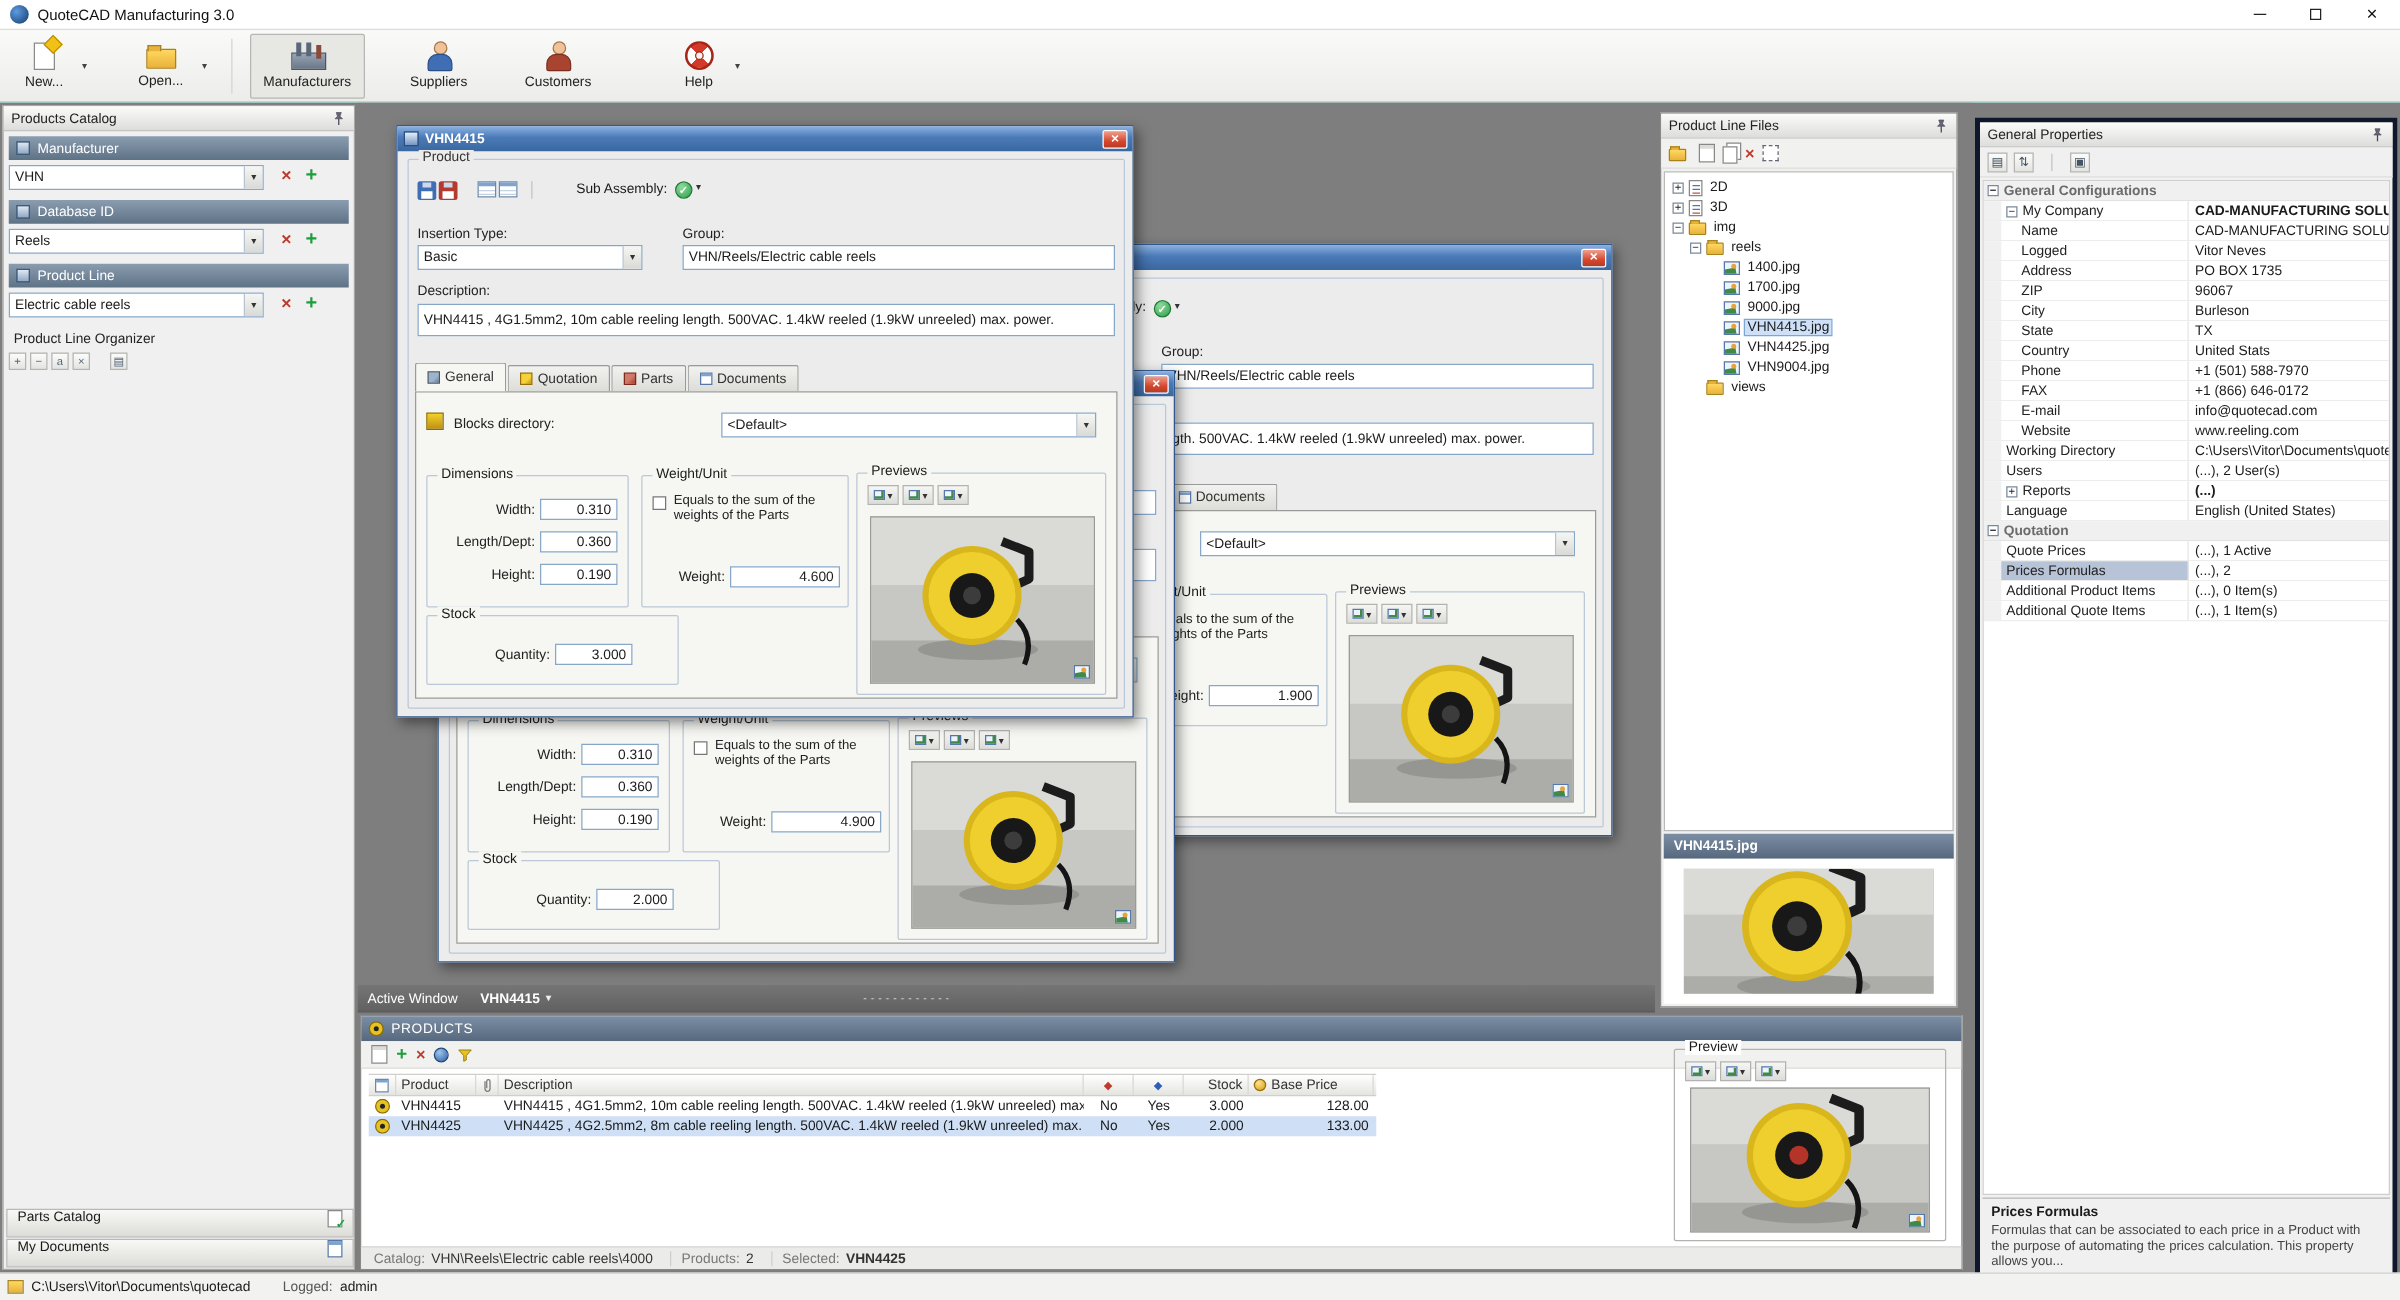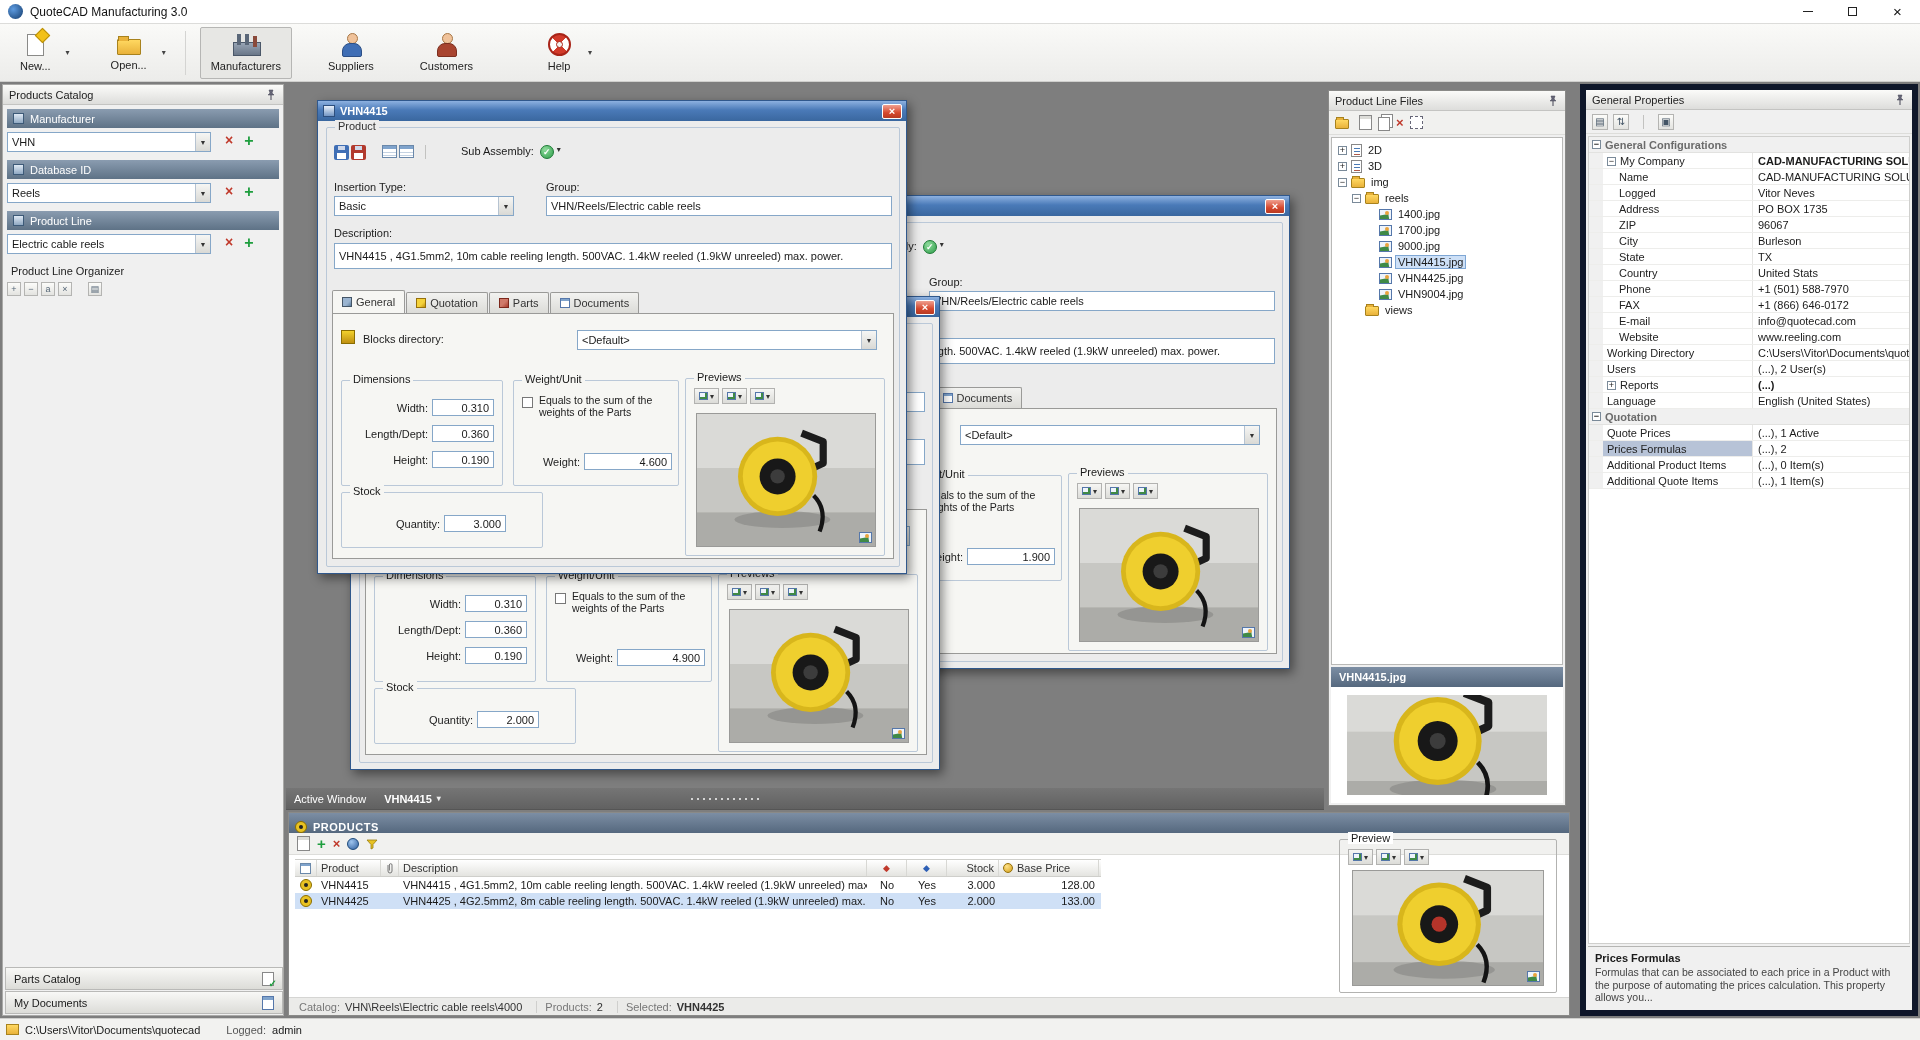--- a/index.html
+++ b/index.html
@@ -72,21 +72,21 @@
 .crow{position:absolute;left:4px;right:4px;display:flex;}
 .r1{top:47px}.r2{top:98px}.r3{top:149px}
 .lp-cmb{width:204px;margin-right:8px}
 .org-lbl{position:absolute;left:8px;top:180px;color:#222}
 .org-tools{position:absolute;left:4px;top:197px;display:flex;gap:3px;align-items:center}
 .mt-ico{width:14px;height:14px;border:1px solid #b4b4b2;background:linear-gradient(#fcfcfa,#e3e3e0);font-size:9px;line-height:12px;text-align:center;color:#567}
 .mt-gap{width:10px}
 .org-tree{position:absolute;left:4px;top:218px;right:4px;height:660px;background:#fff;border:1px solid #b9b9b7;padding:6px 4px}
 .org-item{height:16px;display:flex;align-items:center;padding-left:6px}
 .tln{width:12px;border-top:1px dotted #999;margin-right:5px}
-.dock-bar{position:absolute;left:2px;right:0;height:23px;background:linear-gradient(#f8f8f6,#dcdcd8);border:1px solid #b9b9b7;display:flex;align-items:center;padding:0 8px}
+.dock-bar{position:absolute;left:2px;right:0;height:23px;background:linear-gradient(#f8f8f6,#dcdcd8);border:1px solid #b9b9b7;display:flex;align-items:flex-start;padding:0 8px}
 .pcat{top:882px}.mdoc{top:906px}
 .chk-doc{margin-left:auto;width:12px;height:14px;background:#fff;border:1px solid #888;position:relative}
 .chk-doc:after{content:"✓";position:absolute;right:-4px;bottom:-4px;color:#1e9e3e;font-size:10px;font-weight:bold}
 .doc-blue{margin-left:auto;width:12px;height:14px;background:#fff;border:1px solid #5577aa;box-shadow:inset 0 3px 0 #7fa3cc}
 
 
 .mdi{position:absolute;left:286px;top:0;width:1292px;height:936px;background:#7e7e7e;overflow:hidden}
 
 
 .dialog{position:absolute;width:590px;height:474px;background:#ececec;border:1px solid #30588c;box-shadow:3px 4px 10px rgba(0,0,0,.45)}
@@ -151,21 +151,21 @@
 
 
 .active-bar{position:absolute;left:0;top:706px;width:1038px;height:22px;background:linear-gradient(#757575,#616161);display:flex;align-items:center;color:#fff;border-bottom:1px solid #555;z-index:40}
 .ab-lbl{padding:0 10px 0 8px}
 .ab-chip{display:flex;align-items:center;gap:5px;padding:1px 8px;font-weight:bold}
 .ab-chip .caret{color:#eee}
 .grip-dots{margin-left:240px;width:70px;height:4px;background-image:radial-gradient(#d5d5d5 1px,transparent 1.2px);background-size:6px 4px;background-repeat:repeat-x}
 
 
 .products{position:absolute;left:2px;top:730px;width:1282px;height:204px;background:#fff;border:1px solid #8a8a88;z-index:40}
-.prod-hdr{height:20px;background:linear-gradient(#7c8ea4,#55687e);color:#fff;display:flex;align-items:flex-end;gap:6px;padding:0 6px;font-weight:bold;letter-spacing:.5px}
+.prod-hdr{height:20px;background:linear-gradient(#7c8ea4,#55687e);color:#fff;display:flex;align-items:center;gap:6px;padding:0 6px;font-weight:normal;letter-spacing:.5px}
 .prod-tools{height:22px;background:#f1f1ef;border-bottom:1px solid #ddddda;display:flex;align-items:center;gap:7px;padding:0 8px}
 .pt-doc{width:13px;height:15px;background:#fff;border:1px solid #888;box-shadow:inset 0 3px 0 #dcdcd8}
 .pt-plus{color:#1e9e3e;font-weight:bold;font-size:15px}
 .pt-x{color:#c0392b;font-weight:bold;font-size:13px}
 .pt-ball{width:12px;height:12px;border-radius:50%;background:radial-gradient(circle at 35% 30%,#9ec4ee,#2f5f9e);border:1px solid #1d4a7c}
 .ptable{position:absolute;left:6px;top:46px;width:806px}
 .prow{display:flex;height:16px;align-items:center}
 .prow.sel{background:#cfe0f6}
 .phead{height:18px;background:linear-gradient(#fff,#e4e4e0);border-top:1px solid #cfcfcb;border-bottom:1px solid #cfcfcb;color:#333}
 .phead .pc{border-right:1px solid #d8d8d4;height:100%;display:flex;align-items:center}
@@ -193,21 +193,21 @@
 .dashbox{width:13px;height:13px;border:1px dashed #667;background:#fff}
 .plf-tree{position:absolute;left:2px;top:46px;right:2px;height:528px;background:#fff;border:1px solid #b9b9b7;padding:4px 2px;overflow:hidden}
 .titem{height:16px;display:flex;align-items:center;white-space:nowrap}
 .titem .tlabel{padding:0 2px}
 .titem.sel .tlabel{background:#cde0f7;outline:1px solid #7ea6d4}
 .plf-imglbl{position:absolute;left:2px;top:576px;right:2px;height:20px;background:linear-gradient(#7c8ea4,#55687e);color:#fff;display:flex;align-items:center;padding:0 8px;font-weight:bold}
 .plf-img{position:absolute;left:2px;top:596px;right:2px;bottom:2px;background:#fff}
 .plf-imgbox{position:absolute;left:16px;top:8px;width:200px;height:100px;background:#c9c9c5;overflow:hidden}
 
 
-.gp{position:absolute;left:1580px;top:2px;width:338px;height:932px;background:#f0f0f0;border:6px solid #0f172a}
+.gp{position:absolute;left:1580px;top:12px;width:338px;height:932px;background:#f0f0f0;border:4px solid #0f172a}
 .gp-tools{height:24px;display:flex;align-items:center;gap:5px;padding:0 6px;background:#f0f0f0;border-bottom:1px solid #ddddda}
 .gp-ico{width:16px;height:16px;border:1px solid #b4b4b2;background:linear-gradient(#fcfcfa,#e3e3e0);display:flex;align-items:center;justify-content:center;font-size:10px;color:#456}
 .gp-grid{position:absolute;left:2px;top:46px;right:2px;bottom:66px;background:#fff;border:1px solid #cfcfcd;overflow:hidden}
 .gp-cat{display:flex;align-items:center;height:16px;background:#f0f0f0;color:#6b6b6b;font-weight:bold;border-bottom:1px solid #e2e2e0;padding-left:3px}
 .gp-row{display:flex;height:16px;border-bottom:1px solid #ededeb;background:#fff}
 .gp-ind{width:14px;background:#f0f0f0;flex:none}
 .gp-name{width:150px;flex:none;padding:1px 2px 0 4px;border-right:1px solid #e6e6e4;overflow:hidden;white-space:nowrap;display:flex;align-items:center;color:#222}
 .gp-name.ind2{padding-left:16px}
 .gp-val{flex:1;padding:1px 5px 0;overflow:hidden;white-space:nowrap;display:flex;align-items:center}
 .gp-val.b{font-weight:bold}

